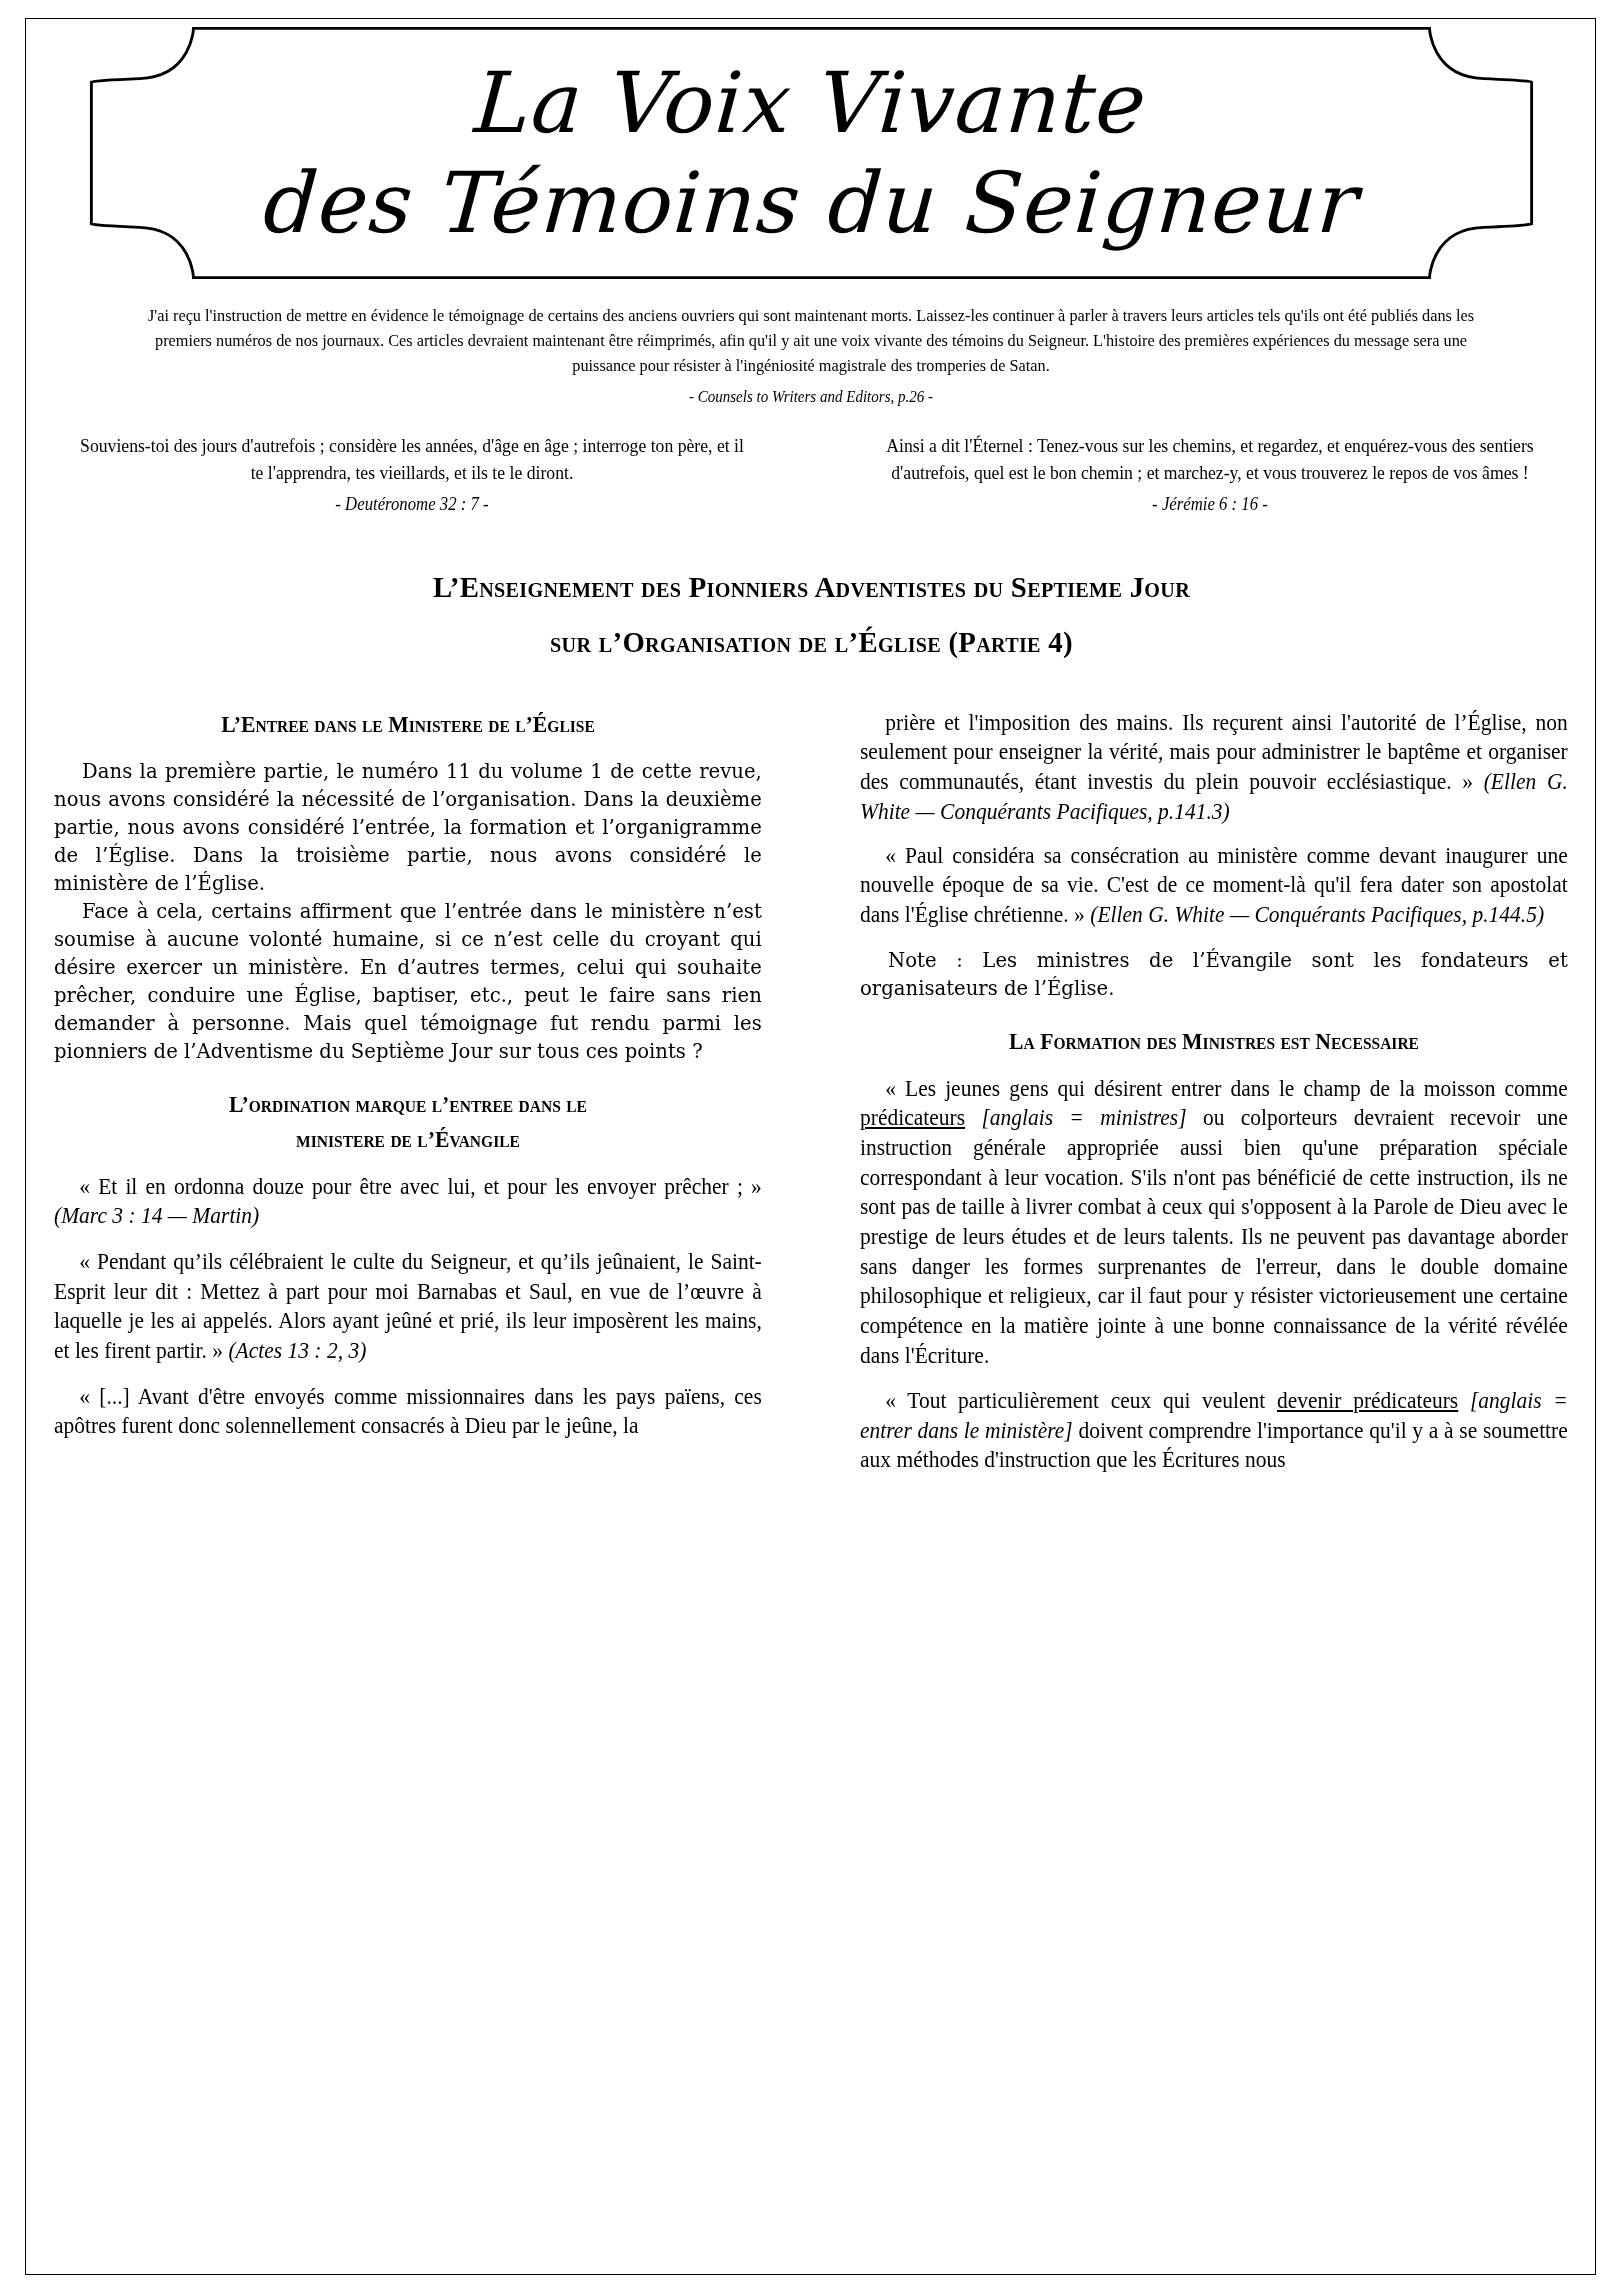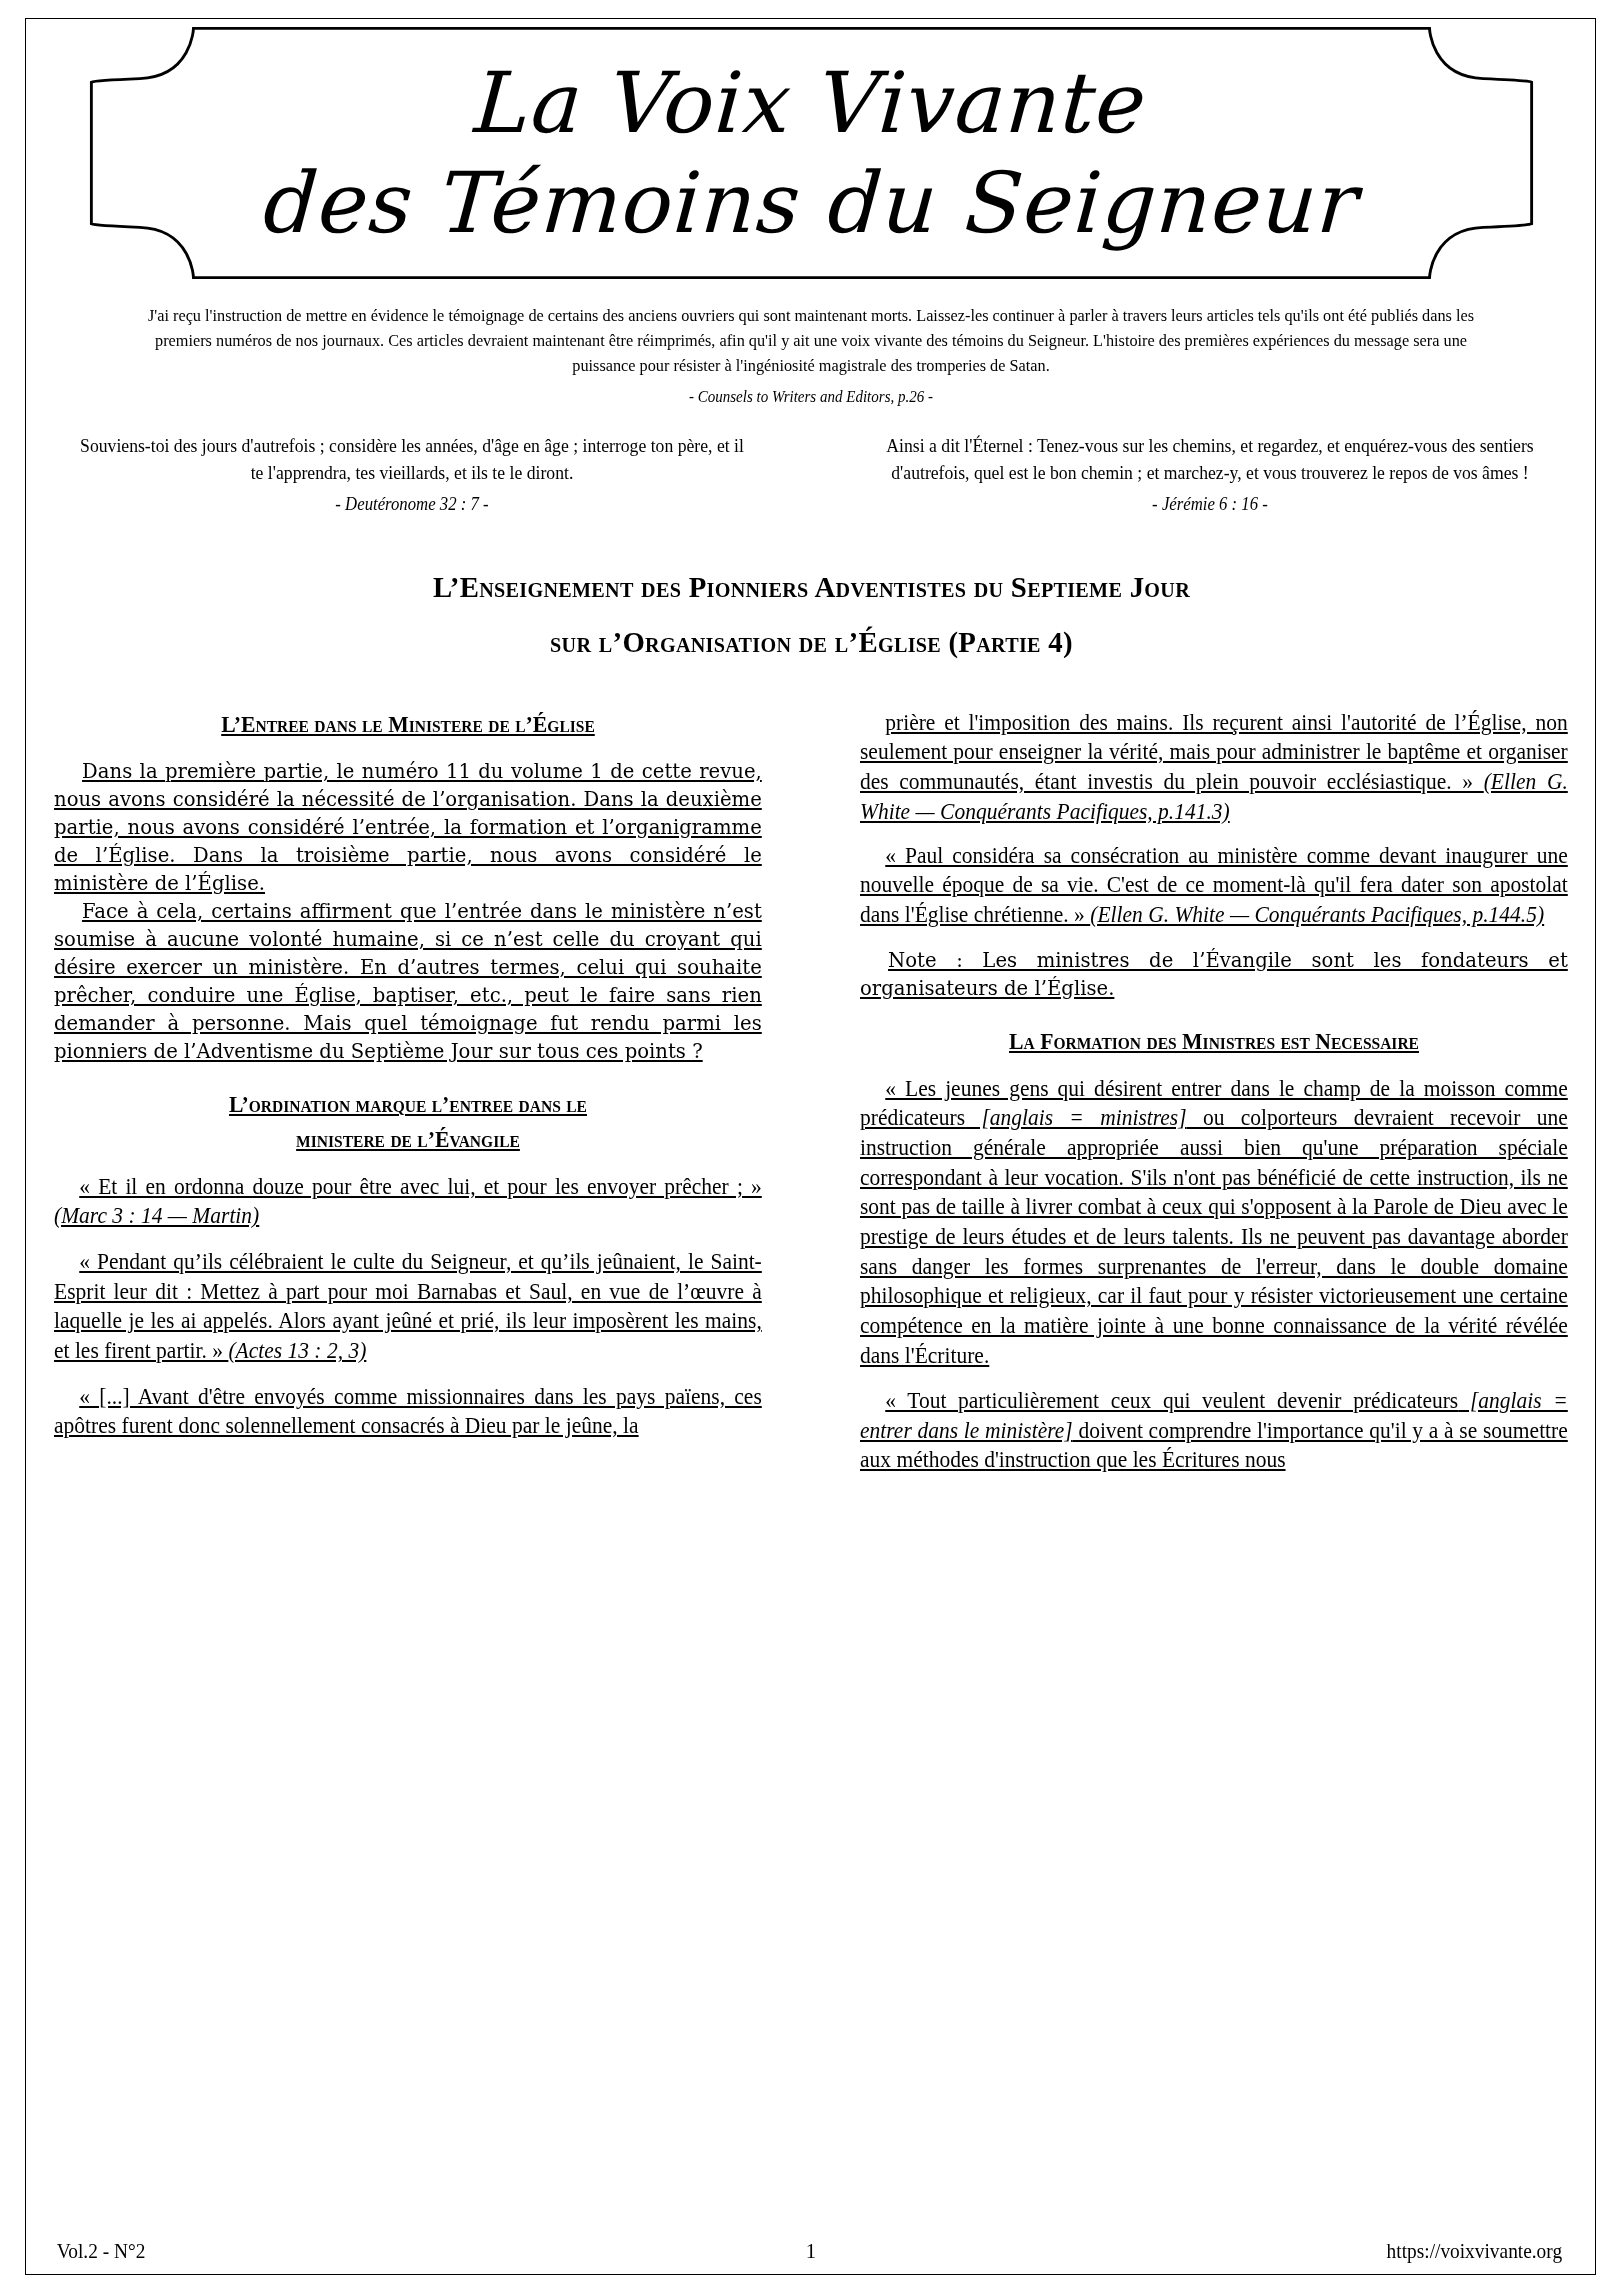--- a/index.html
+++ b/index.html
@@ -158,21 +158,20 @@
   }
   .headline .ln2 { display: block; }
 
   
   .columns {
     display: flex;
     margin: 38px auto 0 auto;
     width: 1514px;
     justify-content: space-between;
     align-items: flex-start;
-    text-decoration: underline;
   }
   .col {
     width: 708px;
   }
 
   .subhead {
     text-align: center;
     font-family: "Liberation Serif", serif;
     font-weight: bold;
     font-size: 22.4px;
@@ -334,20 +333,15 @@
           <span>« Les jeunes gens qui désirent entrer dans le champ de la moisson comme </span><u>prédicateurs</u><i> [anglais = ministres]</i><span> ou colporteurs devraient recevoir une instruction générale appropriée aussi bien qu'une préparation spéciale correspondant à leur vocation. S'ils n'ont pas bénéficié de cette instruction, ils ne sont pas de taille à livrer combat à ceux qui s'opposent à la Parole de Dieu avec le prestige de leurs études et de leurs talents. Ils ne peuvent pas davantage aborder sans danger les formes surprenantes de l'erreur, dans le double domaine philosophique et religieux, car il faut pour y résister victorieusement une certaine compétence en la matière jointe à une bonne connaissance de la vérité révélée dans l'Écriture.</span>
         </p>
 
         <p class="quote">
           <span>« Tout particulièrement ceux qui veulent </span><u>devenir prédicateurs</u><i> [anglais = entrer dans le ministère]</i><span> doivent comprendre l'importance qu'il y a à se soumettre aux méthodes d'instruction que les Écritures nous</span>
         </p>
       </div>
     </div>
   </div>
 
-  <div class="footer">
-    <span class="f-left">Vol.2 - N°2</span>
-    <span class="f-mid">1</span>
-    <span class="f-right">https://voixvivante.org</span>
-  </div>
 
 </div>
 
 
 </body></html>

